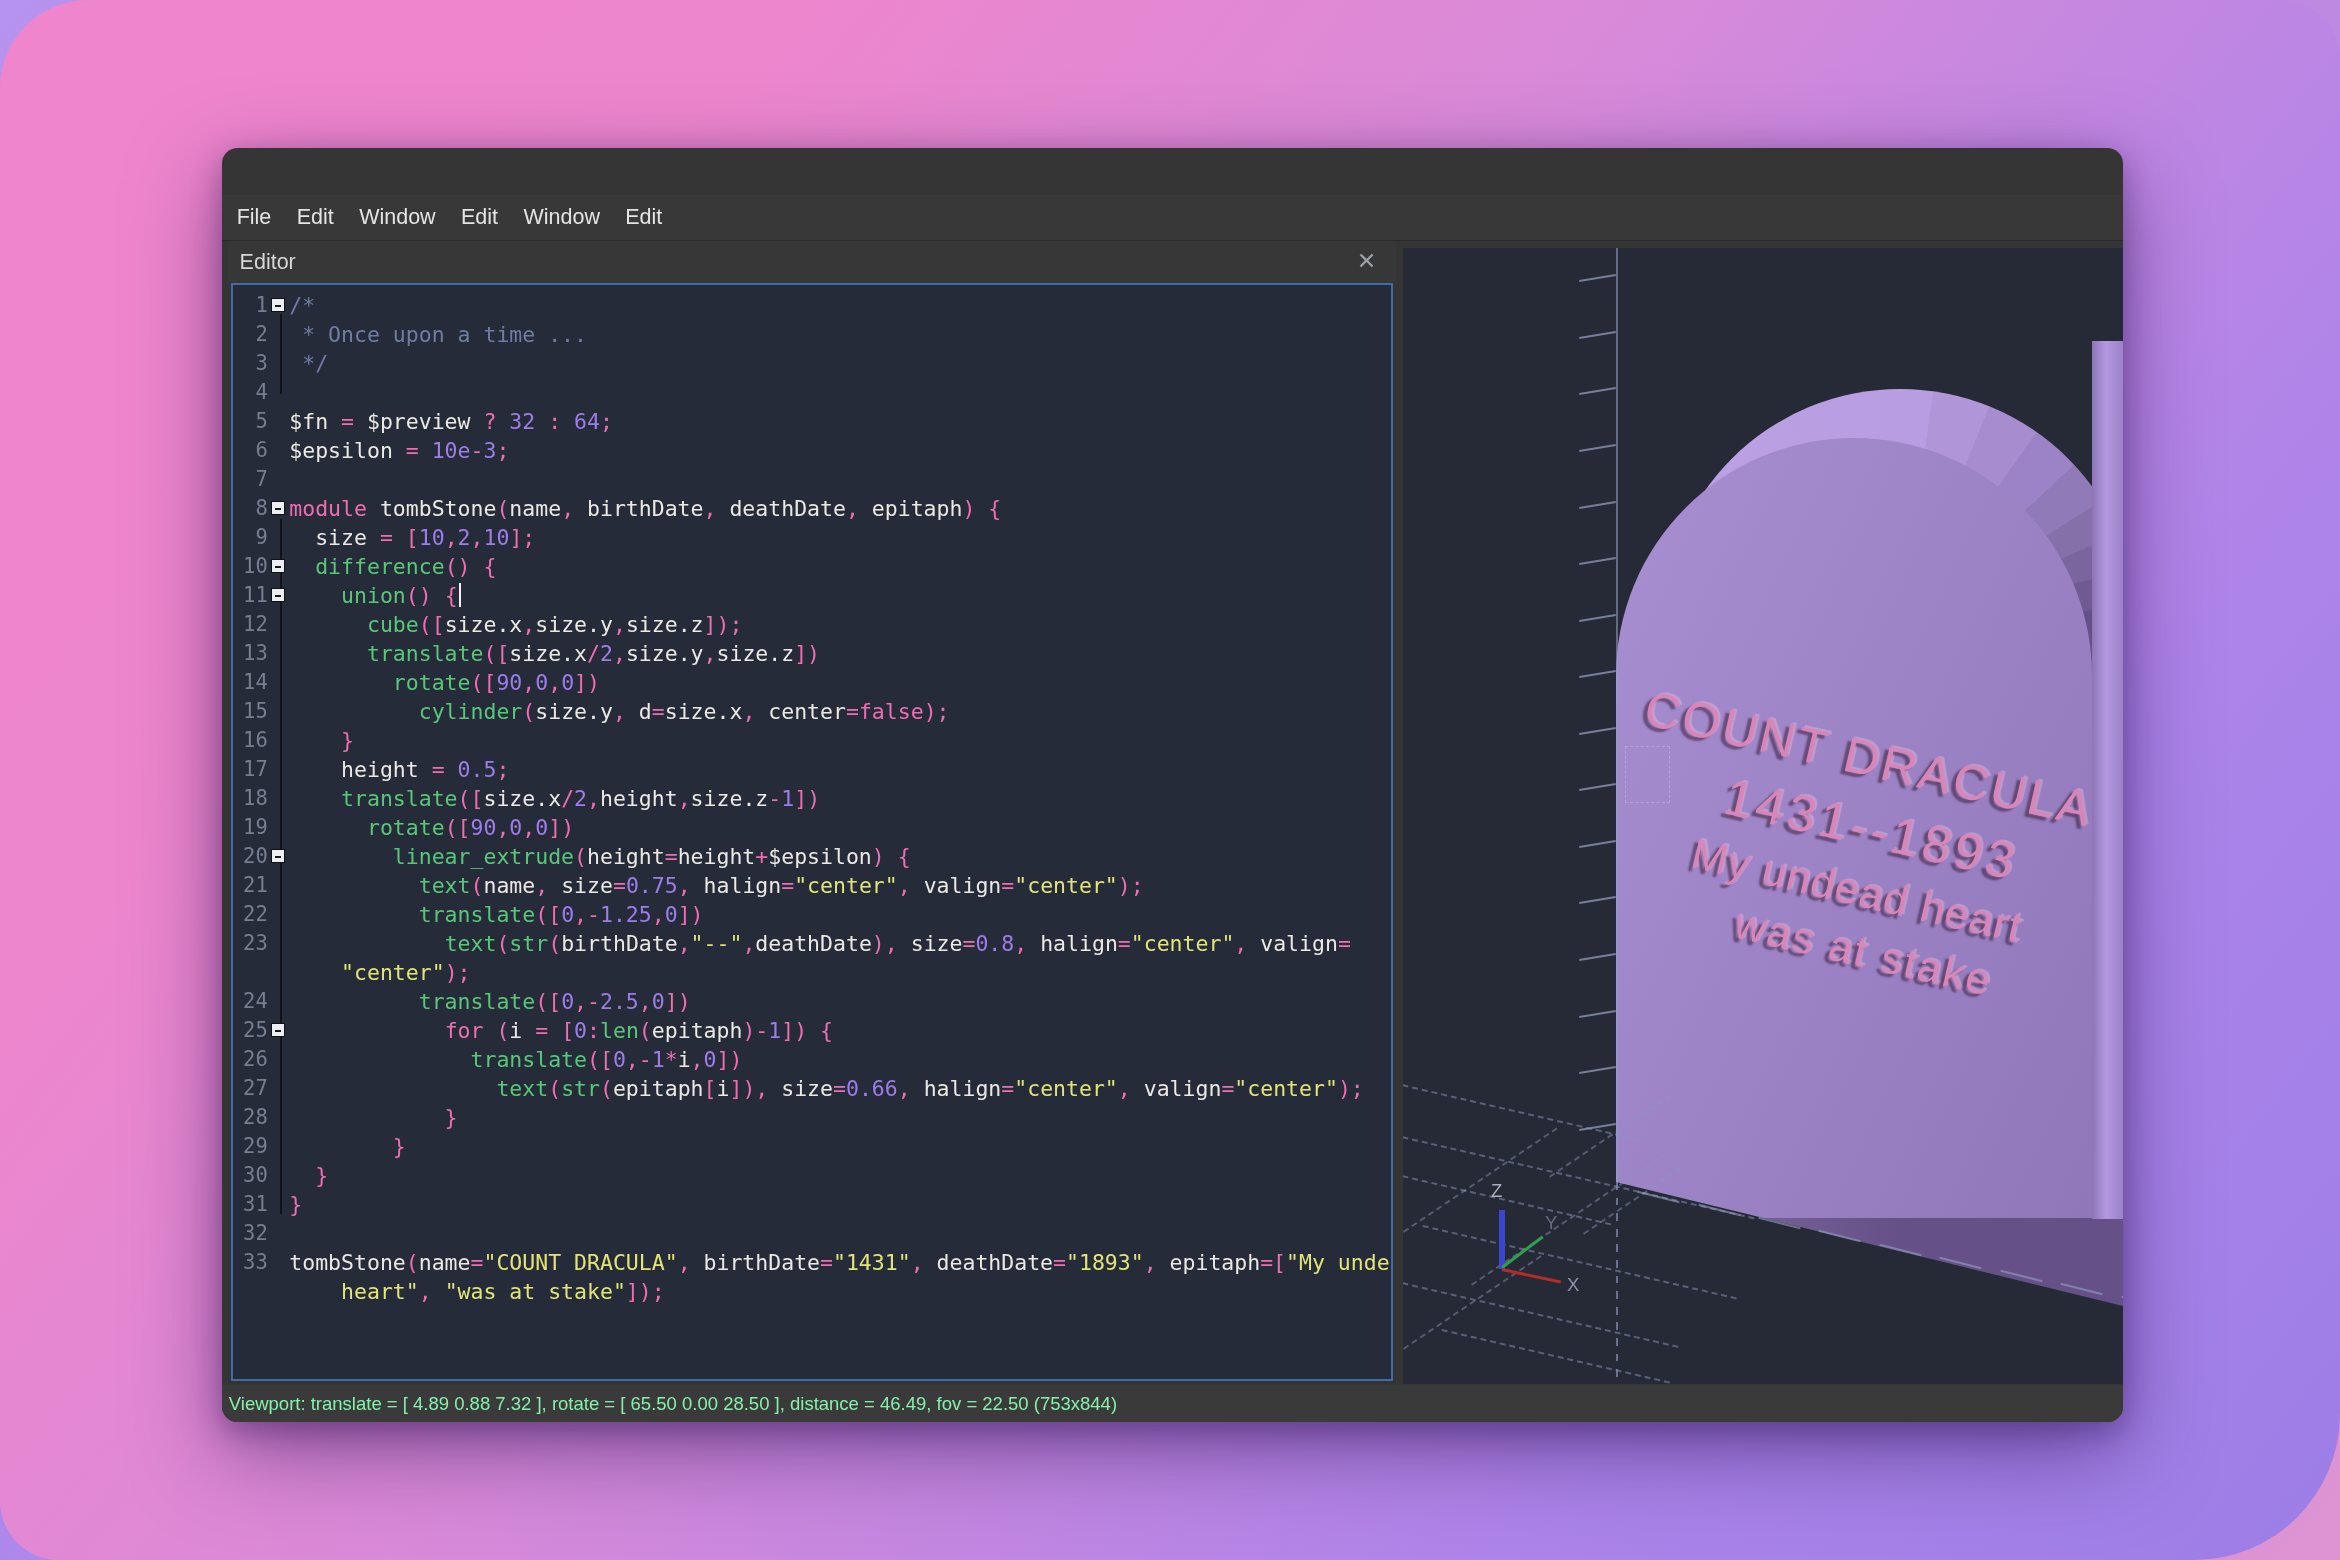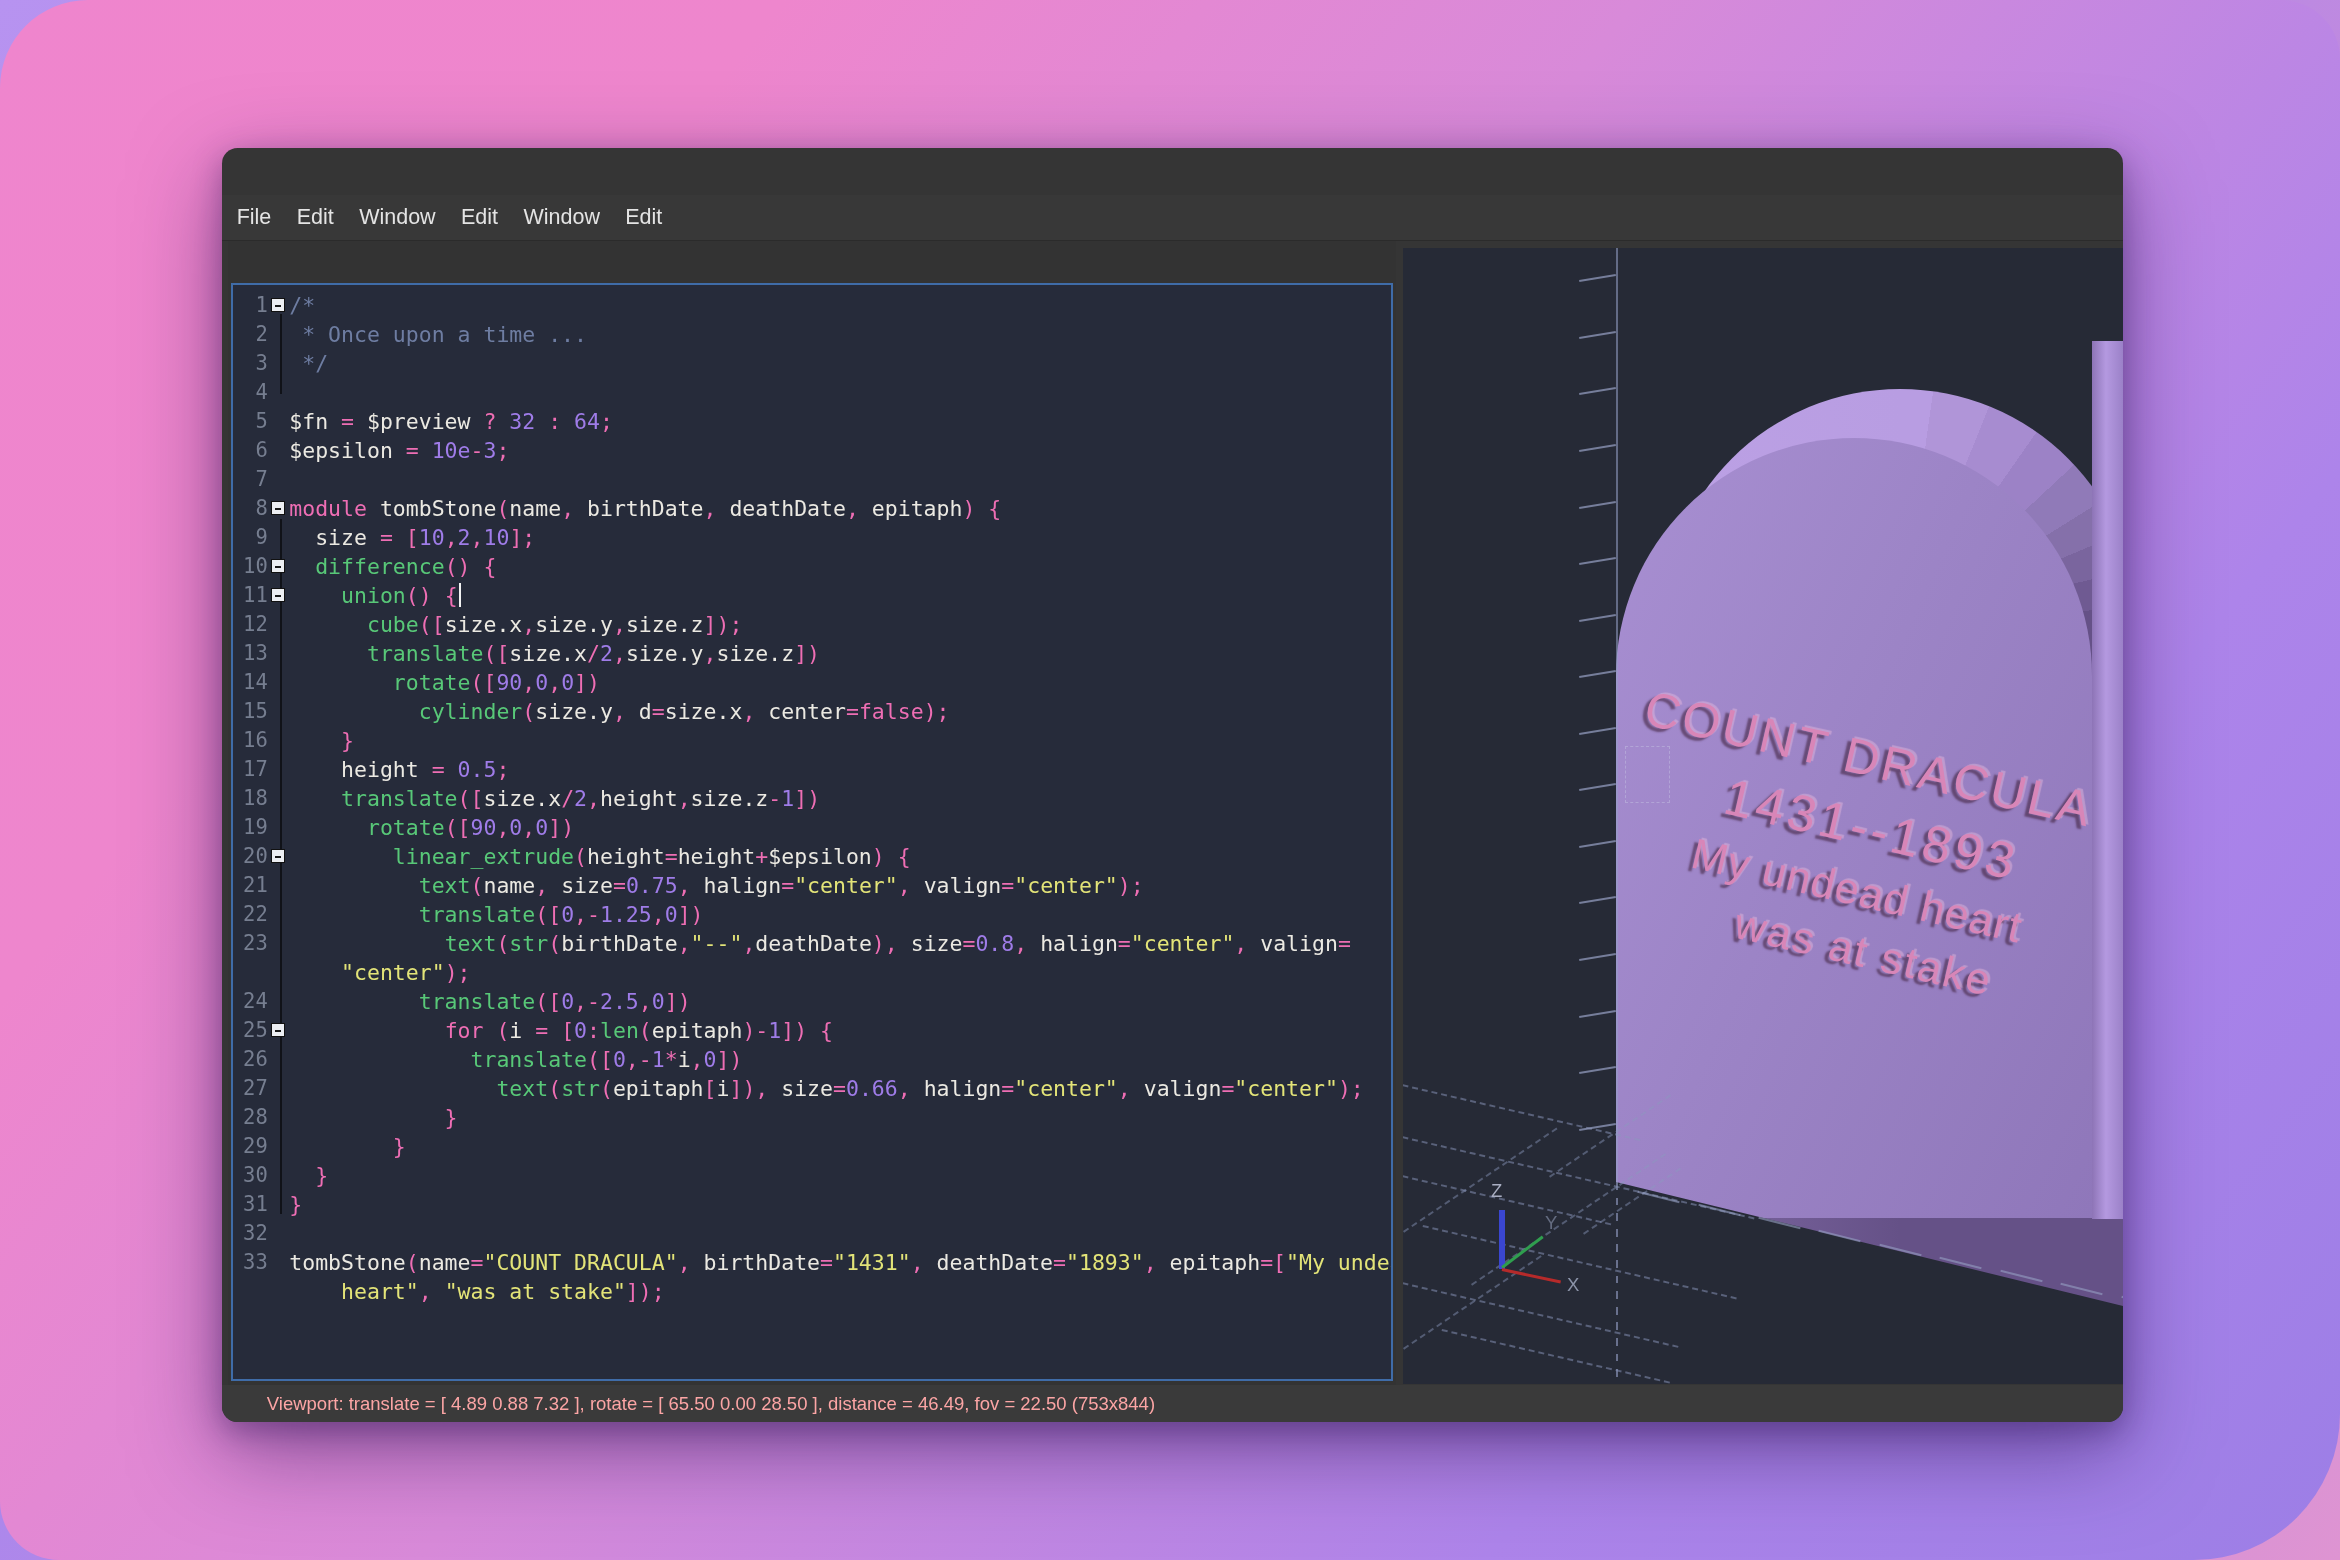--- a/index.html
+++ b/index.html
@@ -83,41 +83,45 @@
   .ax-x{position:absolute;left:99px;top:1020px;width:60px;height:2.9px;background:#b62a2a;
     transform:rotate(12deg);transform-origin:left center;}
   .ax-label{position:absolute;font-size:18.5px;color:#a9aec2;}
   .lbl-z{left:88px;top:932px;}
   .lbl-x{left:164px;top:1026px;color:#8b93a8;}
   .lbl-y{left:142px;top:964px;color:#7f88a0;opacity:.7;}
 
   
   .statusbar{position:absolute;left:0;bottom:0;width:100%;height:37px;background:#3a3a3a;
     display:flex;align-items:center;}
-  .status-text{color:#fca5a5;font-size:18.5px;padding-left:6.8px;white-space:nowrap;margin-left:38px;}
+  .status-text{color:#86efac;font-size:18.5px;padding-left:6.8px;white-space:nowrap;}
 </style>
 </head>
 <body>
 
 <div class="wall-base"></div>
 <div class="wall"></div>
 
 <div class="win">
 
 
   <div class="menubar">
       <div class="menu-item">File</div>
       <div class="menu-item">Edit</div>
       <div class="menu-item">Window</div>
       <div class="menu-item">Edit</div>
       <div class="menu-item">Window</div>
       <div class="menu-item">Edit</div>
     </div>
 
   <div class="editor-dock">
+    <div class="editor-head">
+      <span class="editor-title">Editor</span>
+      <span class="editor-close">✕</span>
+    </div>
     <div class="code-area">
       <div class="guide guide-a"></div>
       <div class="guide guide-b"></div>
       <div class="code-rows"><div class="crow"><span class="ln">1</span><span class="foldc"><span class="foldbox"></span></span><span class="codetext"><span class="tk-c">/*</span></span></div><div class="crow"><span class="ln">2</span><span class="foldc"></span><span class="codetext"><span class="tk-c"> * Once upon a time ...</span></span></div><div class="crow"><span class="ln">3</span><span class="foldc"></span><span class="codetext"><span class="tk-c"> */</span></span></div><div class="crow"><span class="ln">4</span><span class="foldc"></span><span class="codetext"></span></div><div class="crow"><span class="ln">5</span><span class="foldc"></span><span class="codetext"><span class="tk-w">$fn </span><span class="tk-k">= </span><span class="tk-w">$preview </span><span class="tk-k">? </span><span class="tk-n">32</span><span class="tk-k"> : </span><span class="tk-n">64</span><span class="tk-k">;</span></span></div><div class="crow"><span class="ln">6</span><span class="foldc"></span><span class="codetext"><span class="tk-w">$epsilon </span><span class="tk-k">= </span><span class="tk-n">10e</span><span class="tk-k">-</span><span class="tk-n">3</span><span class="tk-k">;</span></span></div><div class="crow"><span class="ln">7</span><span class="foldc"></span><span class="codetext"></span></div><div class="crow"><span class="ln">8</span><span class="foldc"><span class="foldbox"></span></span><span class="codetext"><span class="tk-k">module </span><span class="tk-w">tombStone</span><span class="tk-k">(</span><span class="tk-w">name</span><span class="tk-k">, </span><span class="tk-w">birthDate</span><span class="tk-k">, </span><span class="tk-w">deathDate</span><span class="tk-k">, </span><span class="tk-w">epitaph</span><span class="tk-k">) {</span></span></div><div class="crow"><span class="ln">9</span><span class="foldc"></span><span class="codetext"><span class="tk-w">  size </span><span class="tk-k">= [</span><span class="tk-n">10</span><span class="tk-k">,</span><span class="tk-n">2</span><span class="tk-k">,</span><span class="tk-n">10</span><span class="tk-k">];</span></span></div><div class="crow"><span class="ln">10</span><span class="foldc"><span class="foldbox"></span></span><span class="codetext"><span class="tk-w">  </span><span class="tk-f">difference</span><span class="tk-k">() {</span></span></div><div class="crow"><span class="ln">11</span><span class="foldc"><span class="foldbox"></span></span><span class="codetext"><span class="tk-w">    </span><span class="tk-f">union</span><span class="tk-k">() {</span><span class="caret"></span></span></div><div class="crow"><span class="ln">12</span><span class="foldc"></span><span class="codetext"><span class="tk-w">      </span><span class="tk-f">cube</span><span class="tk-k">([</span><span class="tk-w">size.x</span><span class="tk-k">,</span><span class="tk-w">size.y</span><span class="tk-k">,</span><span class="tk-w">size.z</span><span class="tk-k">]);</span></span></div><div class="crow"><span class="ln">13</span><span class="foldc"></span><span class="codetext"><span class="tk-w">      </span><span class="tk-f">translate</span><span class="tk-k">([</span><span class="tk-w">size.x</span><span class="tk-k">/</span><span class="tk-n">2</span><span class="tk-k">,</span><span class="tk-w">size.y</span><span class="tk-k">,</span><span class="tk-w">size.z</span><span class="tk-k">])</span></span></div><div class="crow"><span class="ln">14</span><span class="foldc"></span><span class="codetext"><span class="tk-w">        </span><span class="tk-f">rotate</span><span class="tk-k">([</span><span class="tk-n">90</span><span class="tk-k">,</span><span class="tk-n">0</span><span class="tk-k">,</span><span class="tk-n">0</span><span class="tk-k">])</span></span></div><div class="crow"><span class="ln">15</span><span class="foldc"></span><span class="codetext"><span class="tk-w">          </span><span class="tk-f">cylinder</span><span class="tk-k">(</span><span class="tk-w">size.y</span><span class="tk-k">, </span><span class="tk-w">d</span><span class="tk-k">=</span><span class="tk-w">size.x</span><span class="tk-k">, </span><span class="tk-w">center</span><span class="tk-k">=</span><span class="tk-k">false</span><span class="tk-k">);</span></span></div><div class="crow"><span class="ln">16</span><span class="foldc"></span><span class="codetext"><span class="tk-k">    }</span></span></div><div class="crow"><span class="ln">17</span><span class="foldc"></span><span class="codetext"><span class="tk-w">    height </span><span class="tk-k">= </span><span class="tk-n">0.5</span><span class="tk-k">;</span></span></div><div class="crow"><span class="ln">18</span><span class="foldc"></span><span class="codetext"><span class="tk-w">    </span><span class="tk-f">translate</span><span class="tk-k">([</span><span class="tk-w">size.x</span><span class="tk-k">/</span><span class="tk-n">2</span><span class="tk-k">,</span><span class="tk-w">height</span><span class="tk-k">,</span><span class="tk-w">size.z</span><span class="tk-k">-</span><span class="tk-n">1</span><span class="tk-k">])</span></span></div><div class="crow"><span class="ln">19</span><span class="foldc"></span><span class="codetext"><span class="tk-w">      </span><span class="tk-f">rotate</span><span class="tk-k">([</span><span class="tk-n">90</span><span class="tk-k">,</span><span class="tk-n">0</span><span class="tk-k">,</span><span class="tk-n">0</span><span class="tk-k">])</span></span></div><div class="crow"><span class="ln">20</span><span class="foldc"><span class="foldbox"></span></span><span class="codetext"><span class="tk-w">        </span><span class="tk-f">linear_extrude</span><span class="tk-k">(</span><span class="tk-w">height</span><span class="tk-k">=</span><span class="tk-w">height</span><span class="tk-k">+</span><span class="tk-w">$epsilon</span><span class="tk-k">) {</span></span></div><div class="crow"><span class="ln">21</span><span class="foldc"></span><span class="codetext"><span class="tk-w">          </span><span class="tk-f">text</span><span class="tk-k">(</span><span class="tk-w">name</span><span class="tk-k">, </span><span class="tk-w">size</span><span class="tk-k">=</span><span class="tk-n">0.75</span><span class="tk-k">, </span><span class="tk-w">halign</span><span class="tk-k">=</span><span class="tk-s">"center"</span><span class="tk-k">, </span><span class="tk-w">valign</span><span class="tk-k">=</span><span class="tk-s">"center"</span><span class="tk-k">);</span></span></div><div class="crow"><span class="ln">22</span><span class="foldc"></span><span class="codetext"><span class="tk-w">          </span><span class="tk-f">translate</span><span class="tk-k">([</span><span class="tk-n">0</span><span class="tk-k">,-</span><span class="tk-n">1.25</span><span class="tk-k">,</span><span class="tk-n">0</span><span class="tk-k">])</span></span></div><div class="crow"><span class="ln">23</span><span class="foldc"></span><span class="codetext"><span class="tk-w">            </span><span class="tk-f">text</span><span class="tk-k">(</span><span class="tk-f">str</span><span class="tk-k">(</span><span class="tk-w">birthDate</span><span class="tk-k">,</span><span class="tk-s">"--"</span><span class="tk-k">,</span><span class="tk-w">deathDate</span><span class="tk-k">), </span><span class="tk-w">size</span><span class="tk-k">=</span><span class="tk-n">0.8</span><span class="tk-k">, </span><span class="tk-w">halign</span><span class="tk-k">=</span><span class="tk-s">"center"</span><span class="tk-k">, </span><span class="tk-w">valign</span><span class="tk-k">=</span></span></div><div class="crow"><span class="ln"></span><span class="foldc"></span><span class="codetext"><span class="tk-s">    "center"</span><span class="tk-k">);</span></span></div><div class="crow"><span class="ln">24</span><span class="foldc"></span><span class="codetext"><span class="tk-w">          </span><span class="tk-f">translate</span><span class="tk-k">([</span><span class="tk-n">0</span><span class="tk-k">,-</span><span class="tk-n">2.5</span><span class="tk-k">,</span><span class="tk-n">0</span><span class="tk-k">])</span></span></div><div class="crow"><span class="ln">25</span><span class="foldc"><span class="foldbox"></span></span><span class="codetext"><span class="tk-w">            </span><span class="tk-k">for </span><span class="tk-k">(</span><span class="tk-w">i </span><span class="tk-k">= [</span><span class="tk-n">0</span><span class="tk-k">:</span><span class="tk-f">len</span><span class="tk-k">(</span><span class="tk-w">epitaph</span><span class="tk-k">)-</span><span class="tk-n">1</span><span class="tk-k">]) {</span></span></div><div class="crow"><span class="ln">26</span><span class="foldc"></span><span class="codetext"><span class="tk-w">              </span><span class="tk-f">translate</span><span class="tk-k">([</span><span class="tk-n">0</span><span class="tk-k">,-</span><span class="tk-n">1</span><span class="tk-k">*</span><span class="tk-w">i</span><span class="tk-k">,</span><span class="tk-n">0</span><span class="tk-k">])</span></span></div><div class="crow"><span class="ln">27</span><span class="foldc"></span><span class="codetext"><span class="tk-w">                </span><span class="tk-f">text</span><span class="tk-k">(</span><span class="tk-f">str</span><span class="tk-k">(</span><span class="tk-w">epitaph</span><span class="tk-k">[</span><span class="tk-w">i</span><span class="tk-k">]), </span><span class="tk-w">size</span><span class="tk-k">=</span><span class="tk-n">0.66</span><span class="tk-k">, </span><span class="tk-w">halign</span><span class="tk-k">=</span><span class="tk-s">"center"</span><span class="tk-k">, </span><span class="tk-w">valign</span><span class="tk-k">=</span><span class="tk-s">"center"</span><span class="tk-k">);</span></span></div><div class="crow"><span class="ln">28</span><span class="foldc"></span><span class="codetext"><span class="tk-k">            }</span></span></div><div class="crow"><span class="ln">29</span><span class="foldc"></span><span class="codetext"><span class="tk-k">        }</span></span></div><div class="crow"><span class="ln">30</span><span class="foldc"></span><span class="codetext"><span class="tk-k">  }</span></span></div><div class="crow"><span class="ln">31</span><span class="foldc"></span><span class="codetext"><span class="tk-k">}</span></span></div><div class="crow"><span class="ln">32</span><span class="foldc"></span><span class="codetext"></span></div><div class="crow"><span class="ln">33</span><span class="foldc"></span><span class="codetext"><span class="tk-w">tombStone</span><span class="tk-k">(</span><span class="tk-w">name</span><span class="tk-k">=</span><span class="tk-s">"COUNT DRACULA"</span><span class="tk-k">, </span><span class="tk-w">birthDate</span><span class="tk-k">=</span><span class="tk-s">"1431"</span><span class="tk-k">, </span><span class="tk-w">deathDate</span><span class="tk-k">=</span><span class="tk-s">"1893"</span><span class="tk-k">, </span><span class="tk-w">epitaph</span><span class="tk-k">=[</span><span class="tk-s">"My undead</span></span></div><div class="crow"><span class="ln"></span><span class="foldc"></span><span class="codetext"><span class="tk-s">    heart"</span><span class="tk-k">, </span><span class="tk-s">"was at stake"</span><span class="tk-k">]);</span></span></div></div>
     </div>
   </div>
 
   <div class="vp">
 
     <div class="stone-back"></div>

